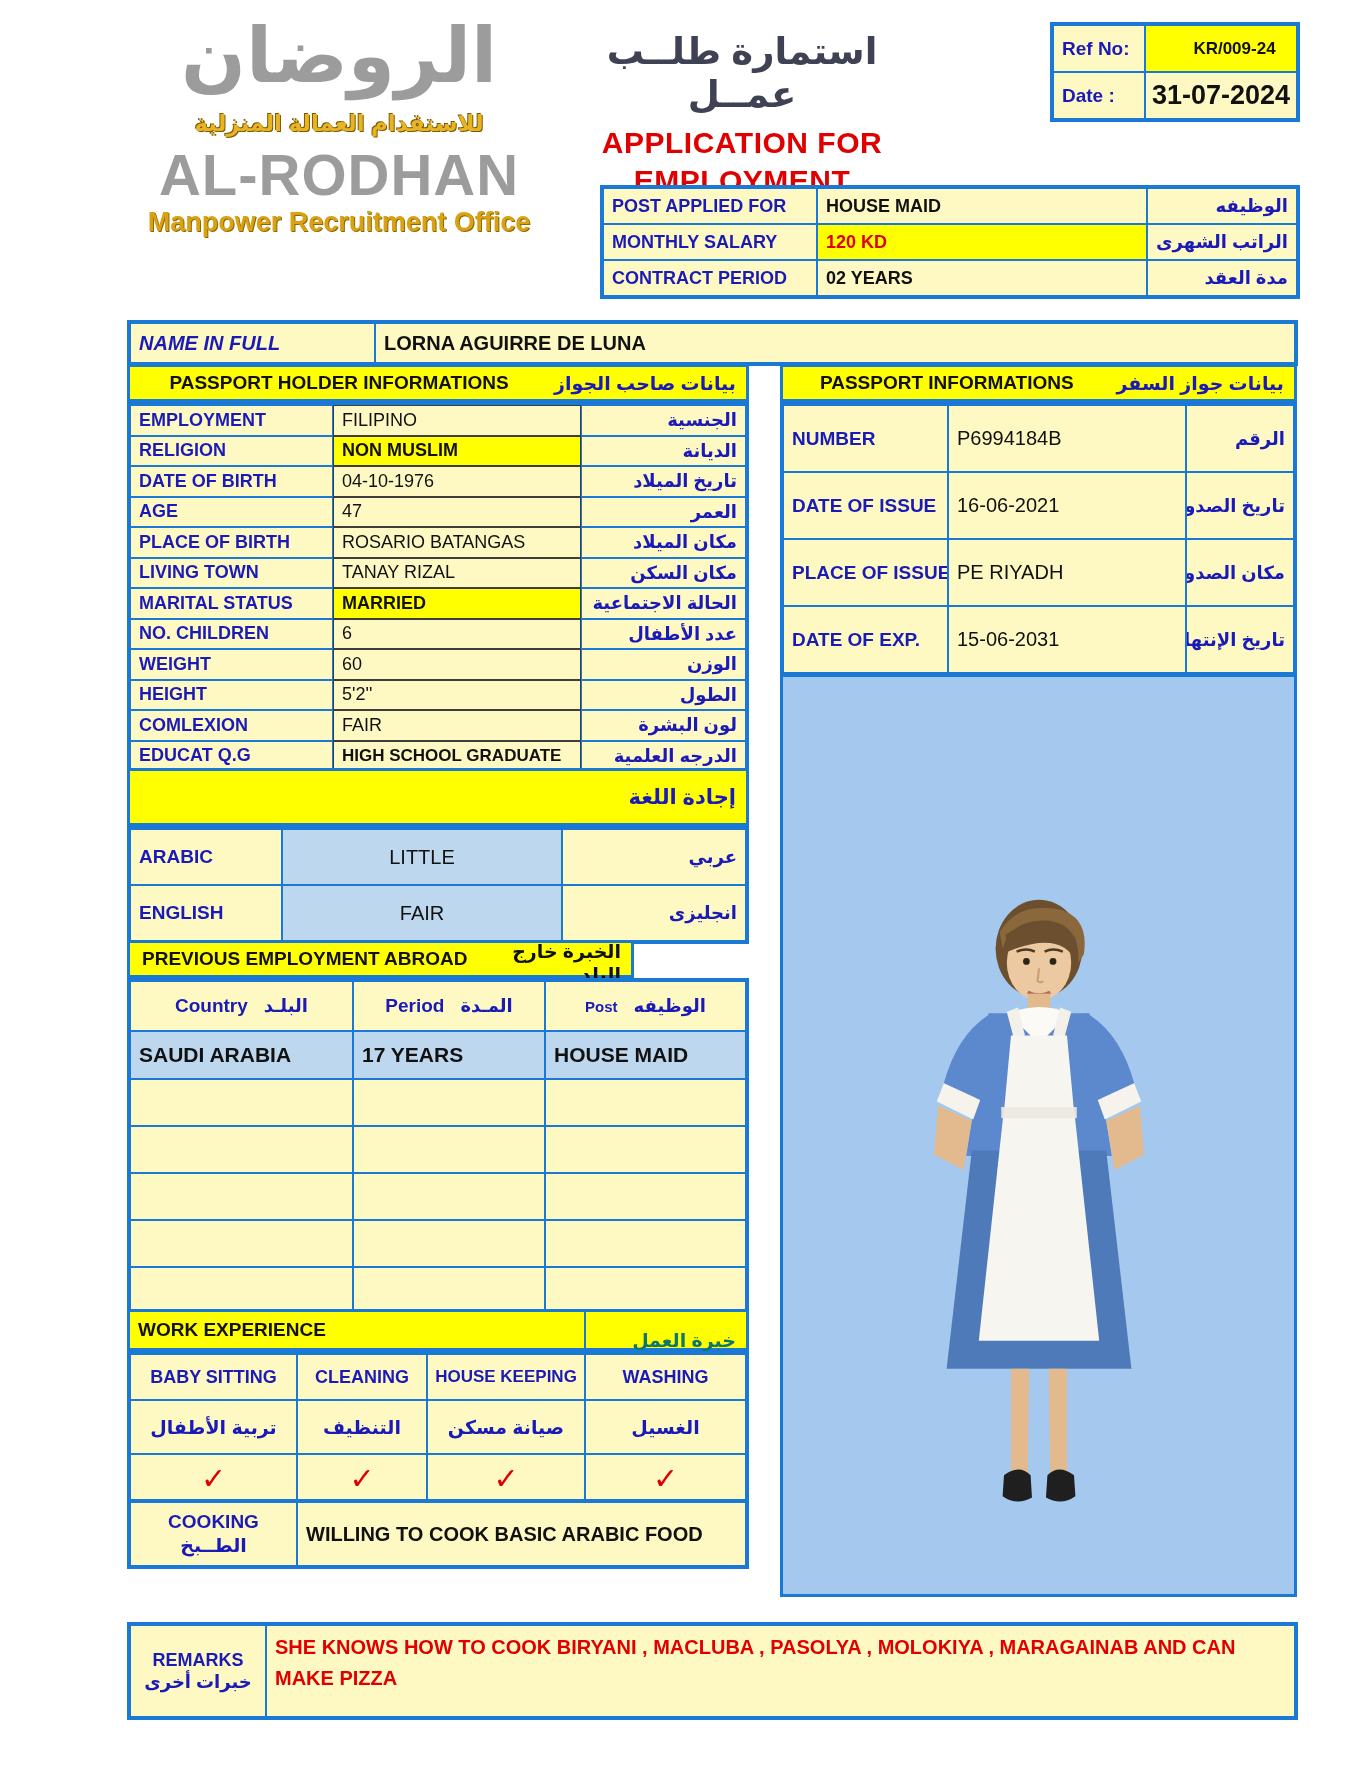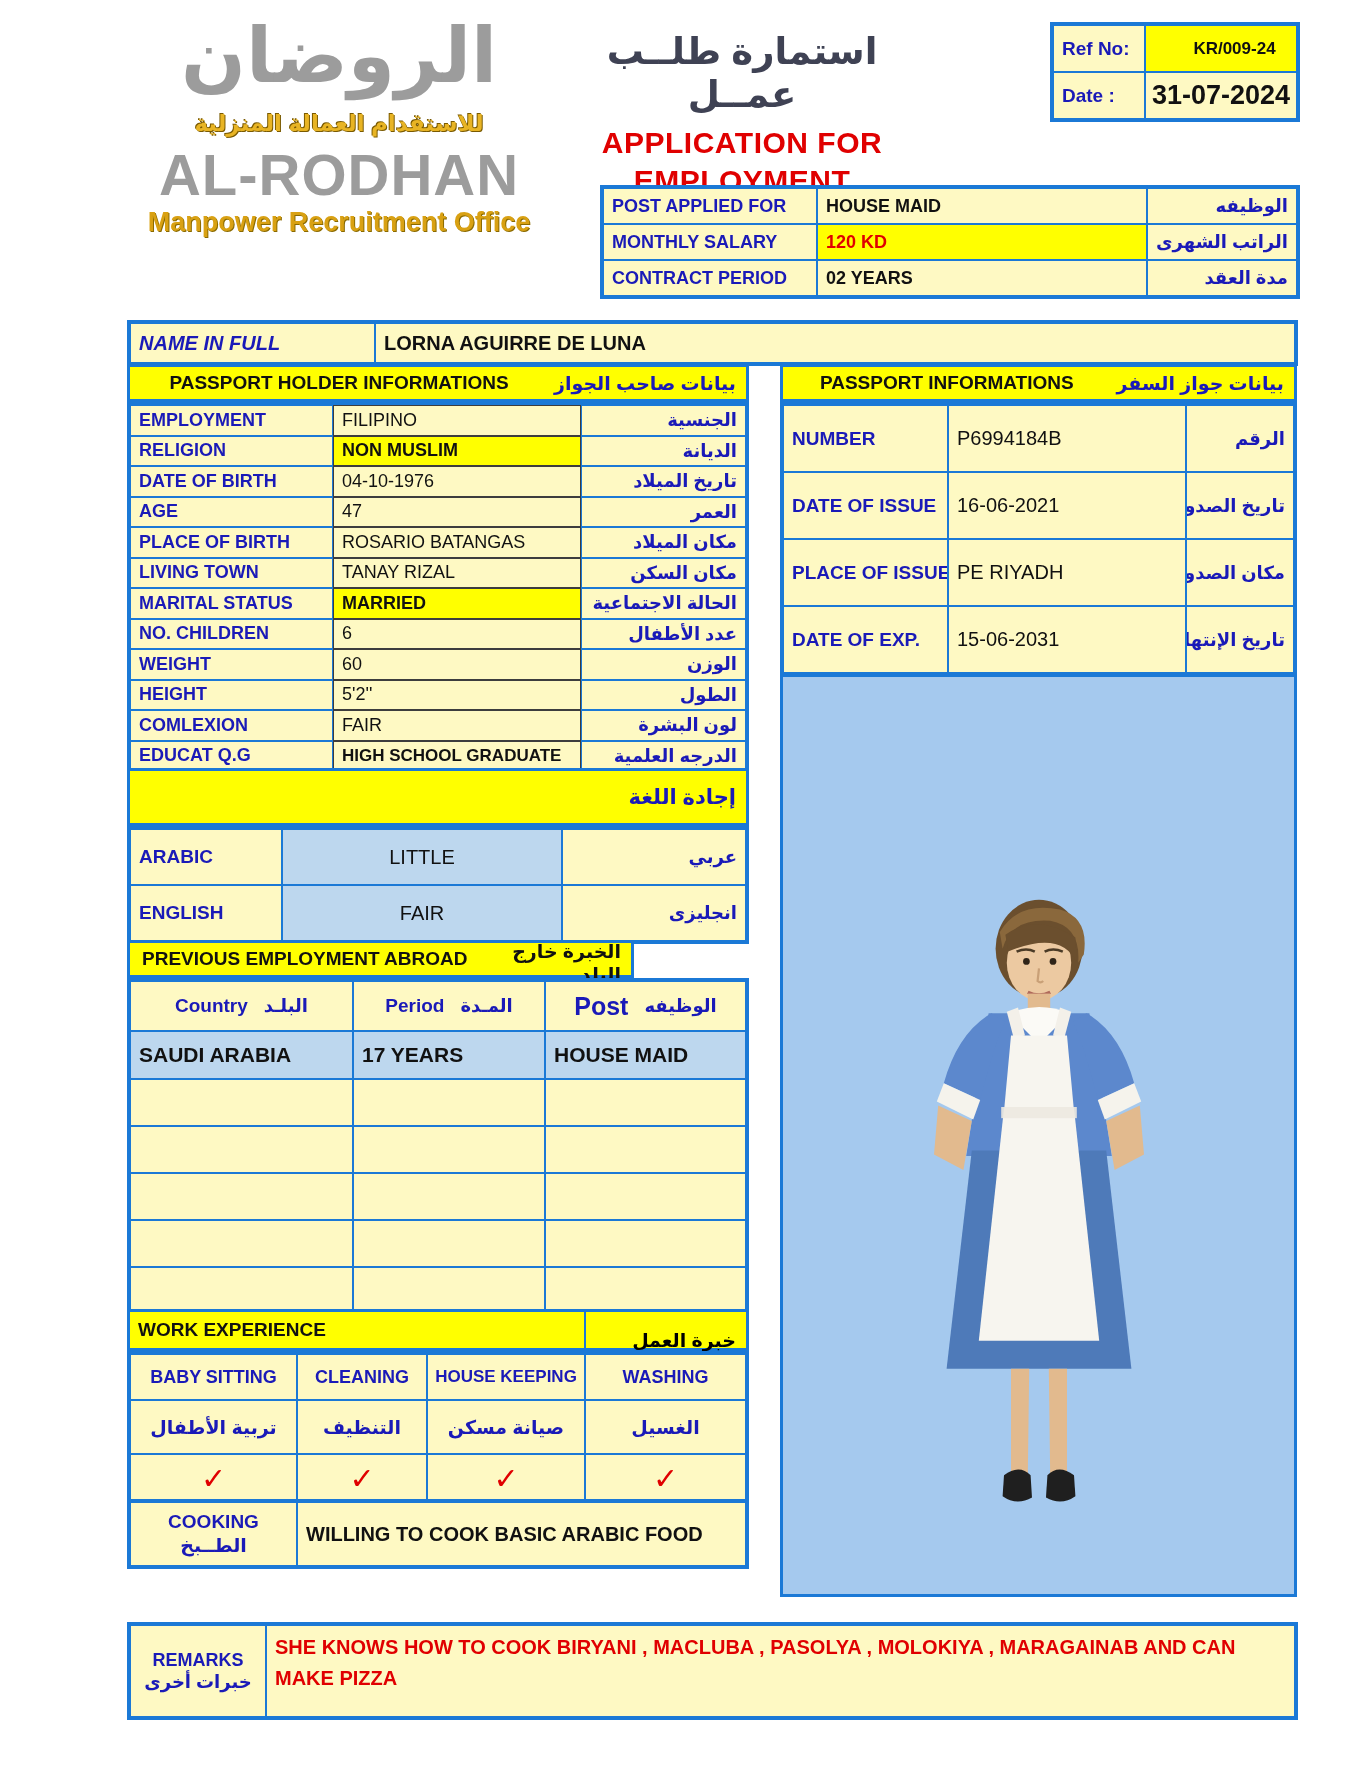--- a/index.html
+++ b/index.html
@@ -166,21 +166,21 @@
   <div class="abs t" style="left:127px;top:978px;width:622px;grid-template-columns:223px 192px 1fr;grid-template-rows:50px 48px repeat(5,47px);">
     <div class="c ctr" style="gap:16px;">
       <span class="lbl" style="font-size:19px;">Country</span>
       <span class="lbl" style="font-size:18px;" dir="rtl">البلـد</span>
     </div>
     <div class="c ctr" style="gap:16px;">
       <span class="lbl" style="font-size:19px;">Period</span>
       <span class="lbl" style="font-size:18px;" dir="rtl">المـدة</span>
     </div>
     <div class="c ctr" style="gap:16px;">
-      <span class="lbl" style="font-size:25px;">Post</span>
+      <span class="lbl" style="font-size:15px;">Post</span>
       <span class="lbl" style="font-size:18px;" dir="rtl">الوظيفه</span>
     </div>
 
     <div class="c val blu bold" style="font-size:21px;">SAUDI ARABIA</div>
     <div class="c val blu bold" style="font-size:21px;">17 YEARS</div>
     <div class="c val blu bold" style="font-size:21px;">HOUSE MAID</div>
 
     <div class="c"></div>
       <div class="c"></div>
       <div class="c"></div>
@@ -196,21 +196,21 @@
     <div class="c"></div>
       <div class="c"></div>
       <div class="c"></div>
   </div>
 
   <div class="abs" style="left:127px;top:1309px;width:622px;height:42px;display:grid;grid-template-columns:458px 1fr;">
     <div class="yhead" style="height:42px;border-right-width:1.5px;">
         <span style="padding-left:8px;color:#111;">WORK EXPERIENCE</span>
       </div>
     <div class="yhead" style="height:42px;justify-content:flex-end;border-left-width:1.5px;">
-        <span class="arr" style="color:#000000;margin-top:20px;">خبرة العمل</span>
+        <span class="arr" style="color:#0f766e;margin-top:20px;">خبرة العمل</span>
       </div>
   </div>
   <div class="abs t" style="left:127px;top:1351px;width:622px;grid-template-columns:167px 130px 158px 1fr;grid-template-rows:46px 54px 48px;">
     <div class="c lbl ctr">BABY SITTING</div>
     <div class="c lbl ctr">CLEANING</div>
     <div class="c lbl ctr" style="font-size:17px;">HOUSE KEEPING</div>
     <div class="c lbl ctr">WASHING</div>
 
     <div class="c ar ctr" style="font-size:19px;">تربية الأطفال</div>
     <div class="c ar ctr" style="font-size:19px;">التنظيف</div>

